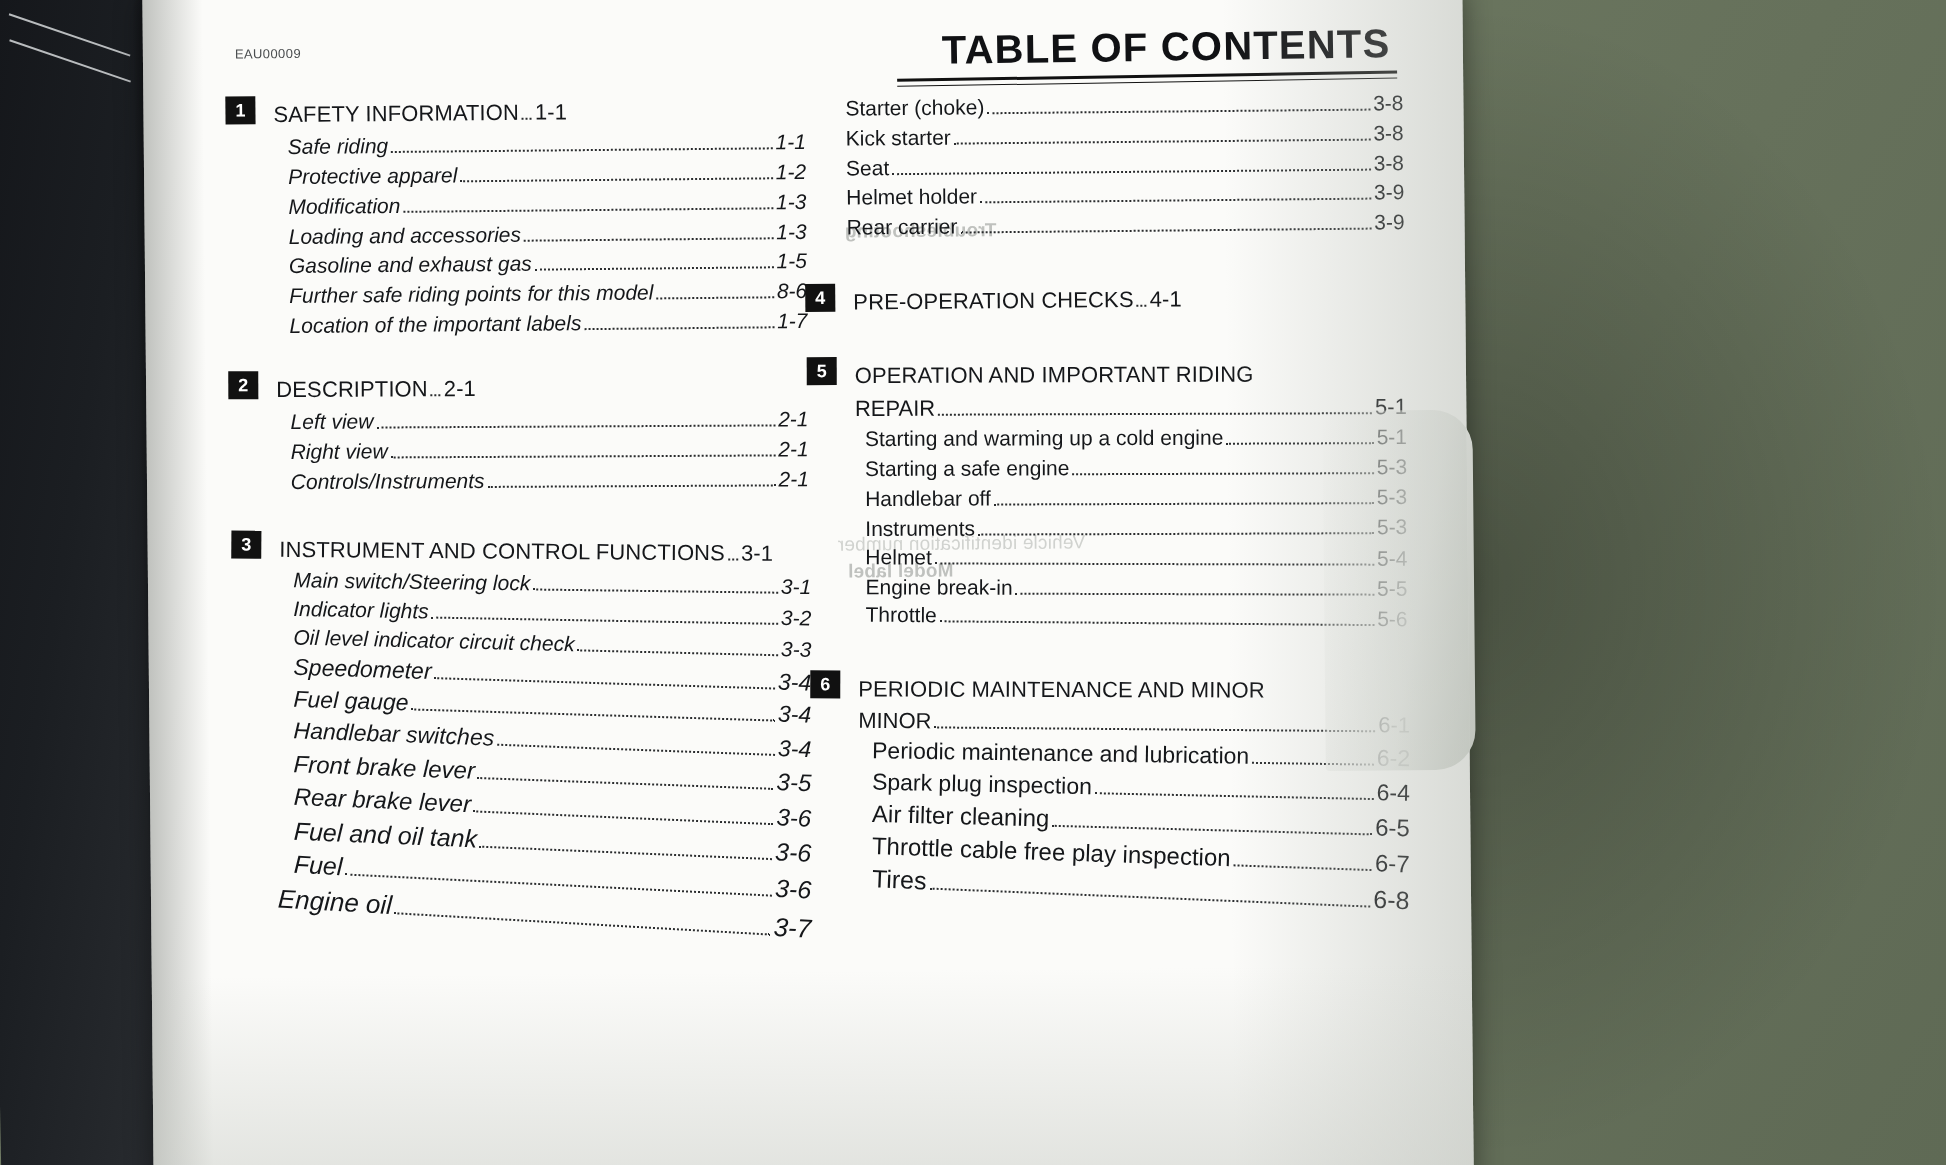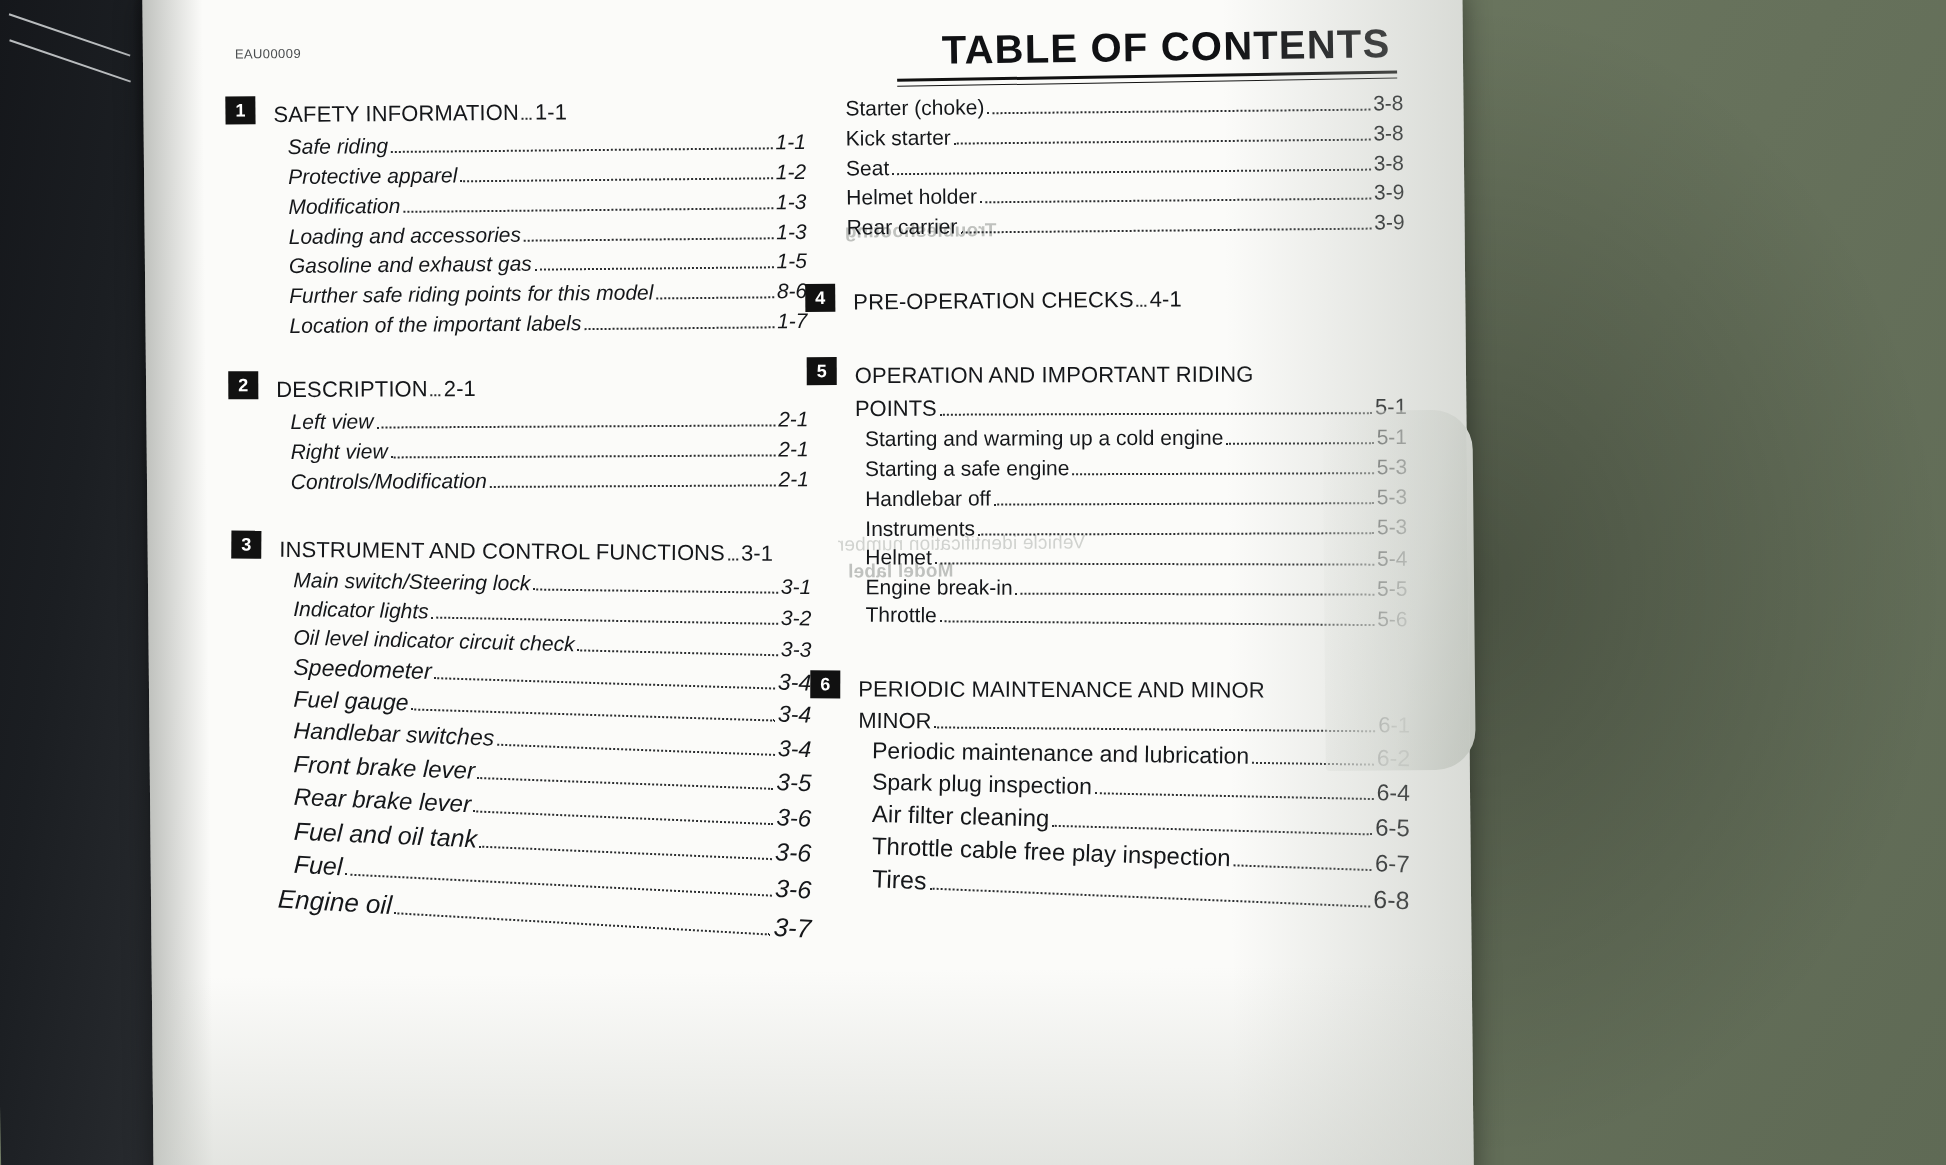--- a/index.html
+++ b/index.html
@@ -318,21 +318,21 @@
         <span class="label">Left view</span>
         <span class="dots"></span>
         <span class="pg">2-1</span>
       </div>
       <div class="entry sub-entry">
         <span class="label">Right view</span>
         <span class="dots"></span>
         <span class="pg">2-1</span>
       </div>
       <div class="entry sub-entry">
-        <span class="label">Controls/Modification</span>
+        <span class="label">Controls/Instruments</span>
         <span class="dots"></span>
         <span class="pg">2-1</span>
       </div>
     </div>
 
     <div class="group s2" style="margin-top:40px;">
       <div class="chapter-row s2">
         <span class="chapter-num">3</span>
         <span class="entry chapter-entry">
           <span class="label">INSTRUMENT AND CONTROL FUNCTIONS</span>
@@ -441,21 +441,21 @@
     </div>
 
     <div class="group r1" style="margin-top:44px;">
       <div class="chapter-row">
         <span class="chapter-num">5</span>
         <span class="entry chapter-entry">
           <span class="label">OPERATION AND IMPORTANT RIDING</span>
         </span>
       </div>
       <div class="entry cont-line">
-        <span class="label">POINTS</span>
+        <span class="label">REPAIR</span>
         <span class="dots"></span>
         <span class="pg">5-1</span>
       </div>
       <div class="entry sub-entry-plain" style="margin-left:58px;">
         <span class="label">Starting and warming up a cold engine</span>
         <span class="dots"></span>
         <span class="pg">5-1</span>
       </div>
       <div class="entry sub-entry-plain" style="margin-left:58px;">
         <span class="label">Starting a safe engine</span>

